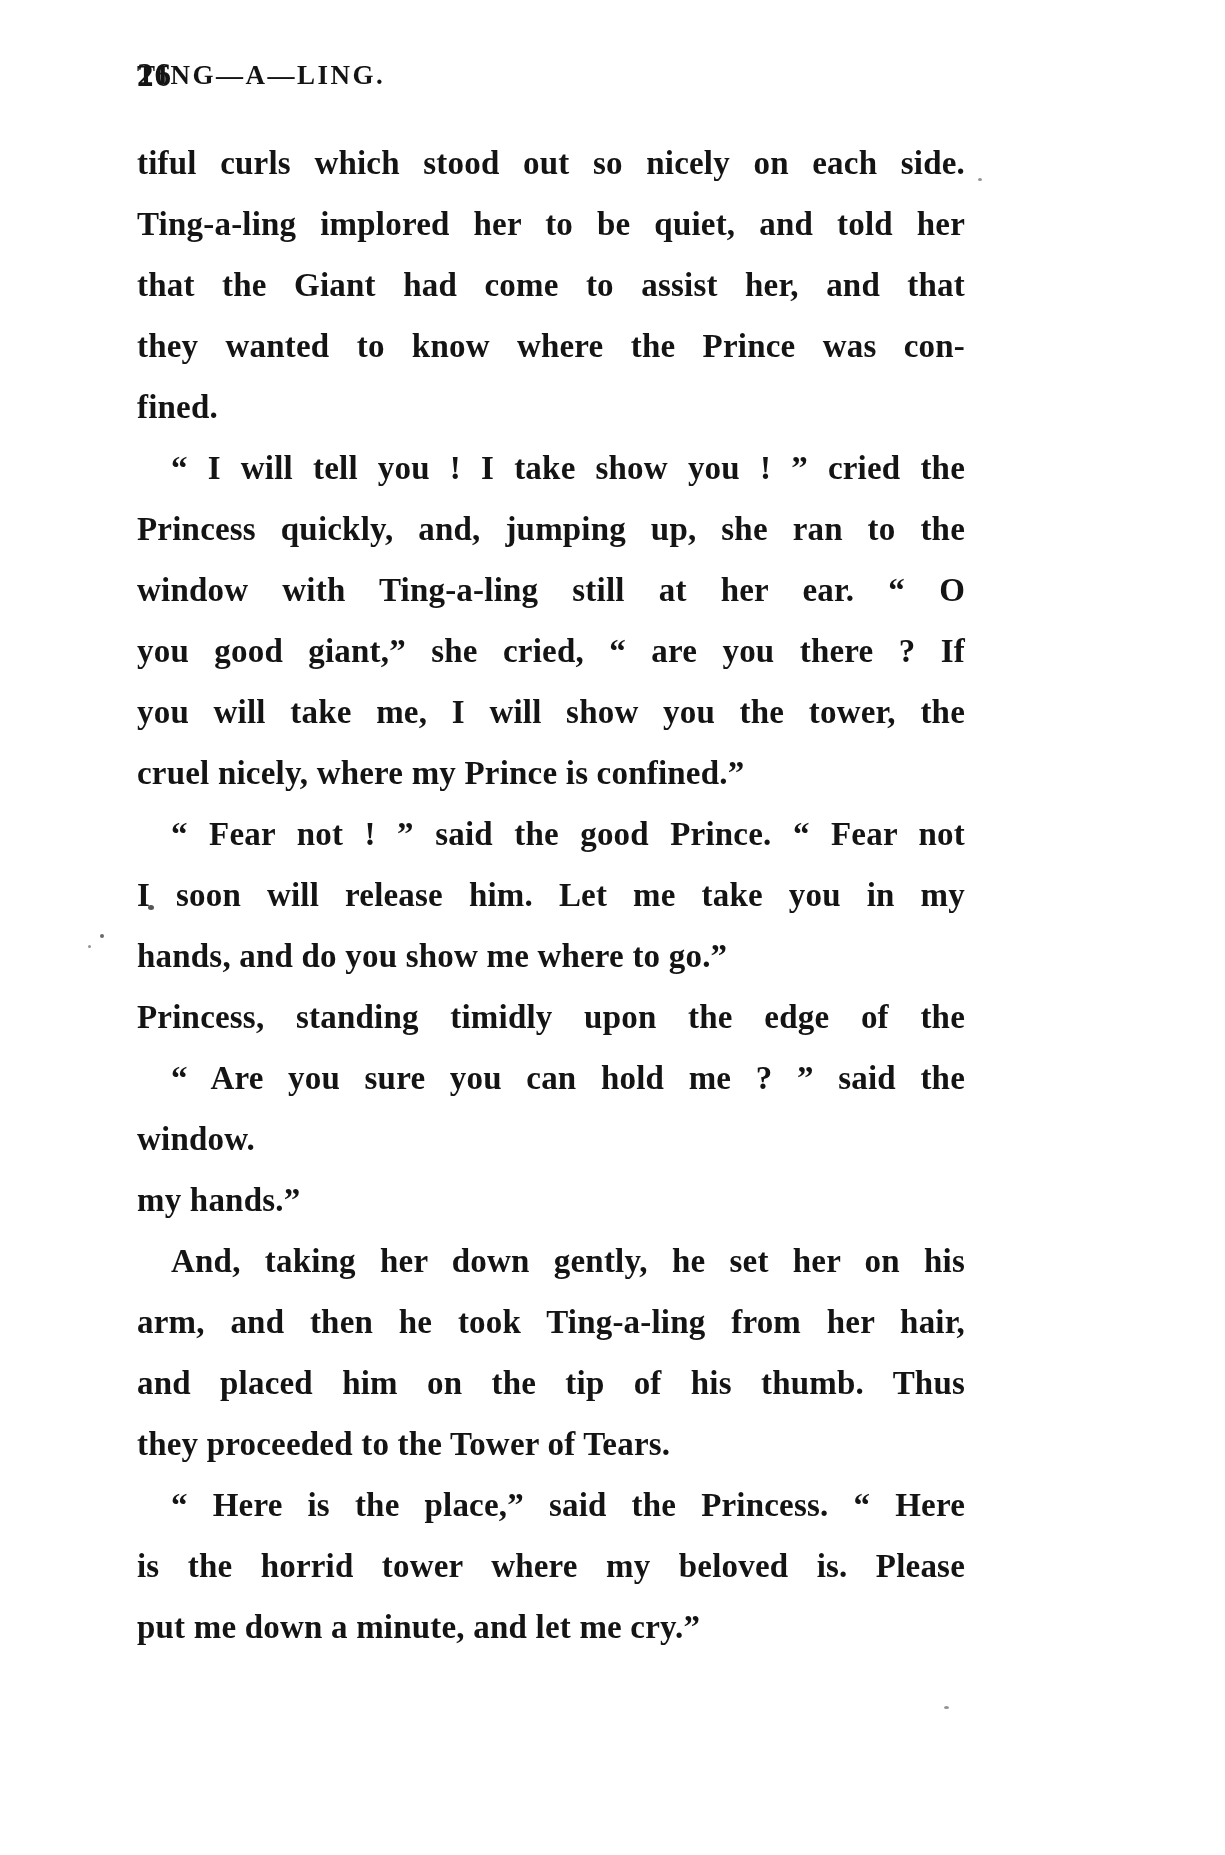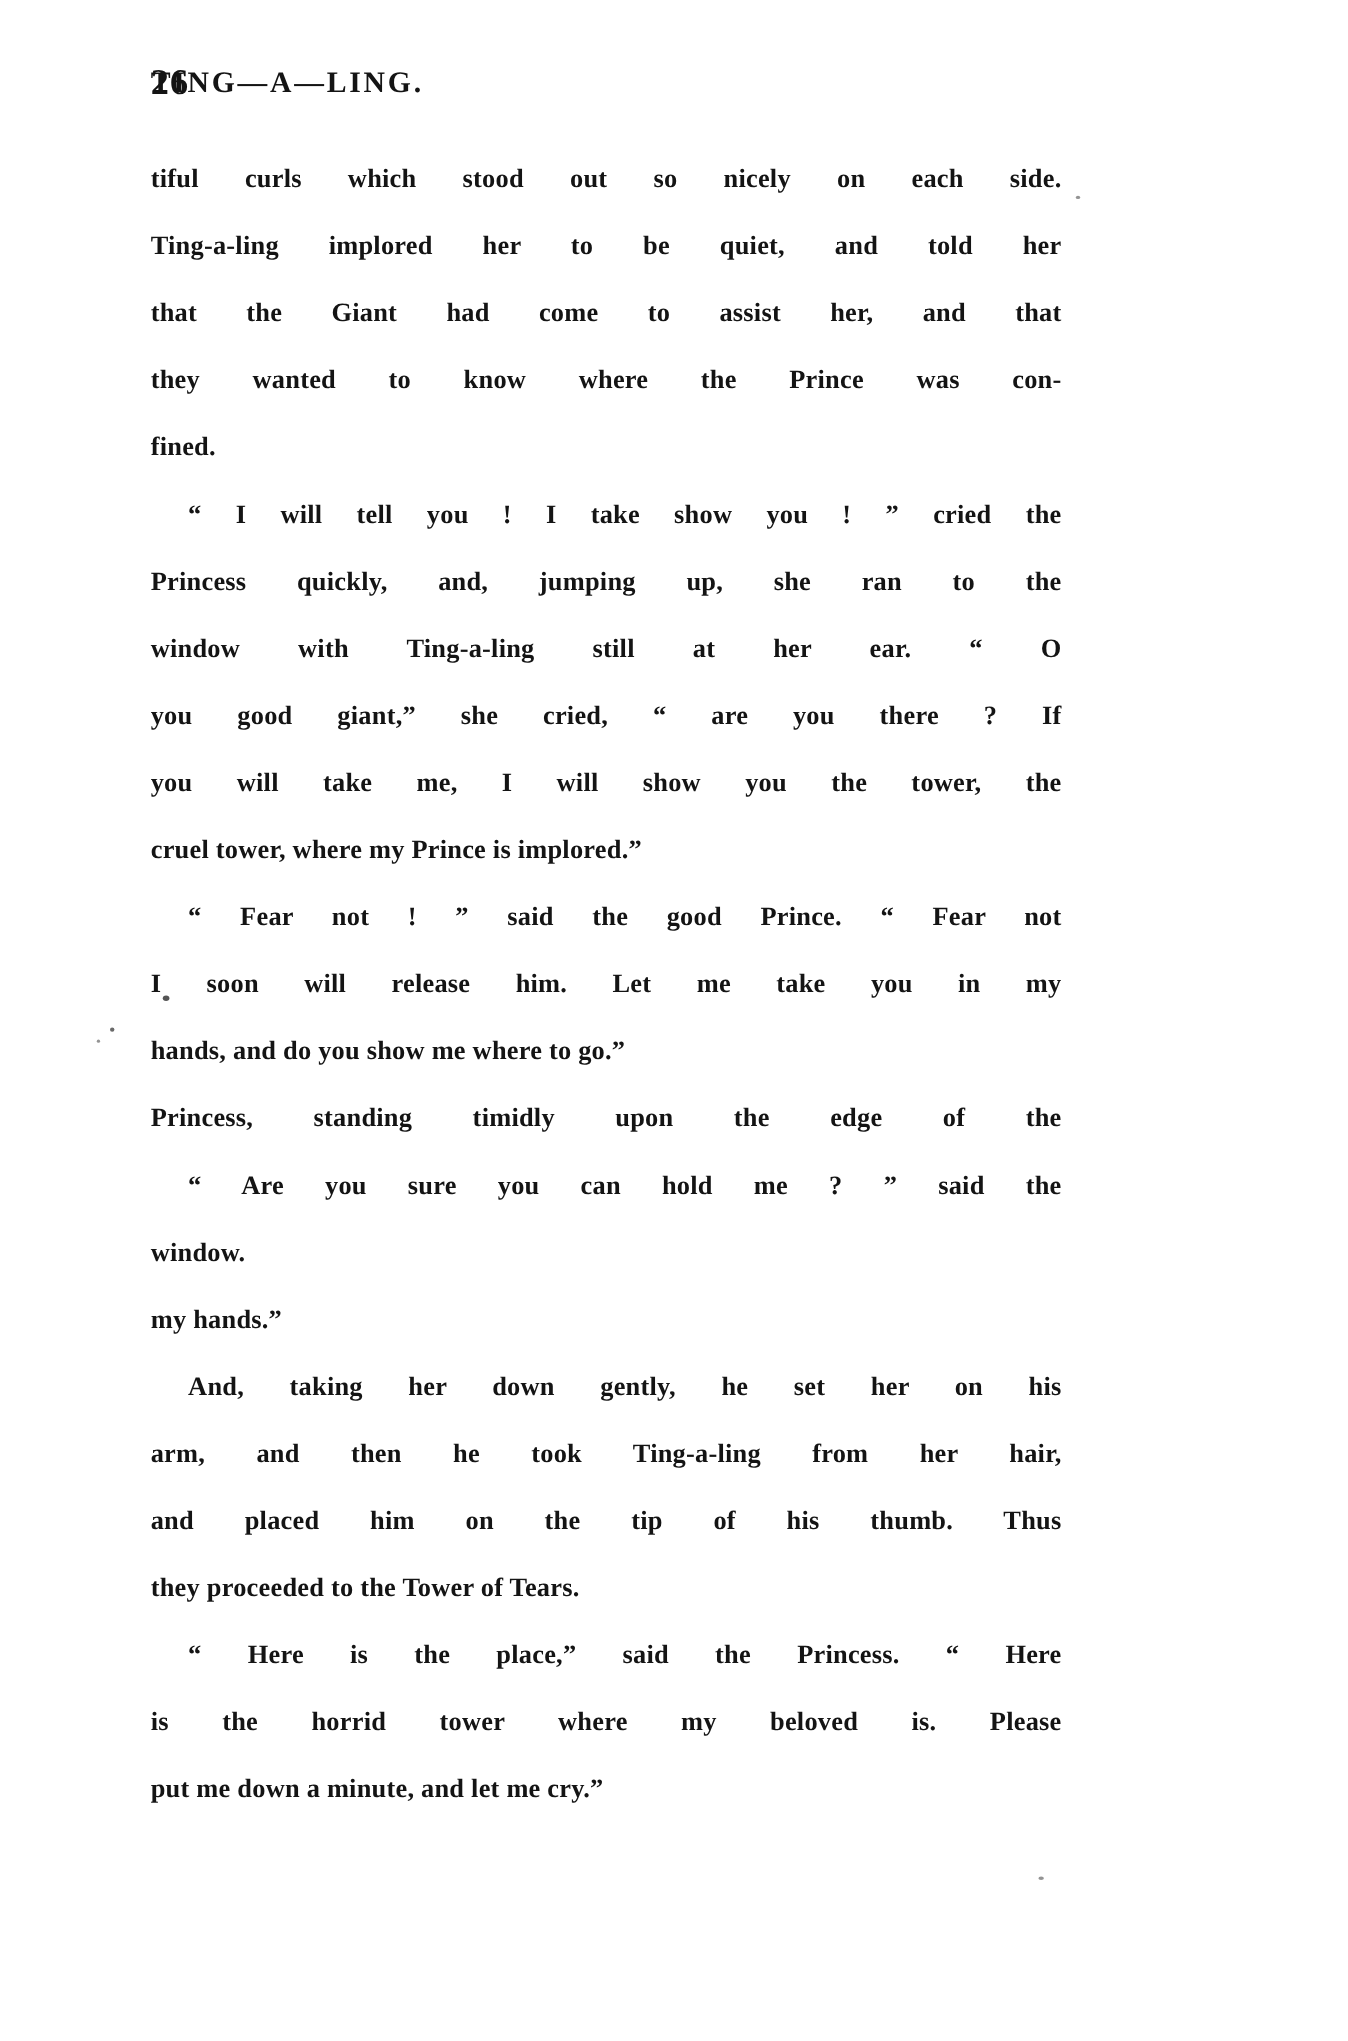--- a/index.html
+++ b/index.html
@@ -36,21 +36,21 @@
   }
   .textblock {
     position: absolute;
     left: 137px;
     top: 133px;
     width: 828px;
   }
   .line {
     height: 61px;
     line-height: 61px;
-    font-size: 24px;
+    font-size: 33px;
     font-weight: bold;
     letter-spacing: 0.2px;
     white-space: normal;
   }
   .line.j {
     text-align: justify;
     text-align-last: justify;
   }
   .line.final {
     text-align: center;
@@ -82,21 +82,21 @@
     <div class="line j">tiful curls which stood out so nicely on each side.</div>
     <div class="line j">Ting-a-ling implored her to be quiet, and told her</div>
     <div class="line j">that the Giant had come to assist her, and that</div>
     <div class="line j">they wanted to know where the Prince was con-</div>
     <div class="line final">fined.</div>
     <div class="line j indent">“ I will tell you !  I take show you ! ” cried the</div>
     <div class="line j">Princess quickly, and, jumping up, she ran to the</div>
     <div class="line j">window with Ting-a-ling still at her ear.  “ O</div>
     <div class="line j">you good giant,” she cried, “ are you there ?  If</div>
     <div class="line j">you will take me, I will show you the tower, the</div>
-    <div class="line final">cruel tower, where my Prince is implored.”</div>
+    <div class="line final">cruel nicely, where my Prince is confined.”</div>
     <div class="line j indent">“ Fear not ! ” said the good Prince.  “ Fear not</div>
     <div class="line j">I soon will release him.  Let me take you in my</div>
     <div class="line final">hands, and do you show me where to go.”</div>
     <div class="line j">Princess, standing timidly upon the edge of the</div>
     <div class="line j indent">“ Are you sure you can hold me ? ” said the</div>
     <div class="line final">window.</div>
     <div class="line final">my hands.”</div>
     <div class="line j indent">And, taking her down gently, he set her on his</div>
     <div class="line j">arm, and then he took Ting-a-ling from her hair,</div>
     <div class="line j">and placed him on the tip of his thumb.  Thus</div>

